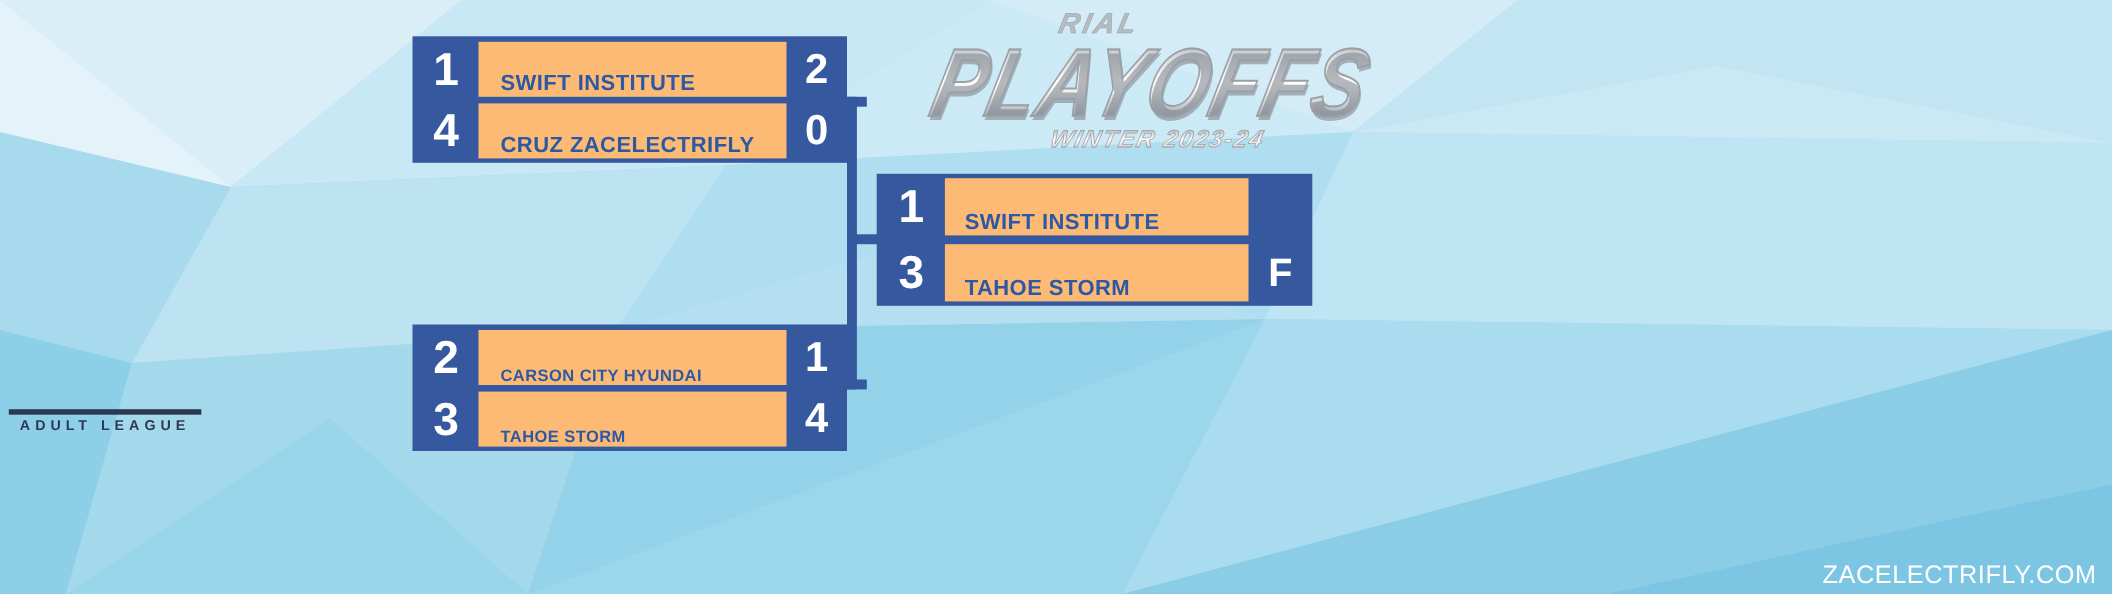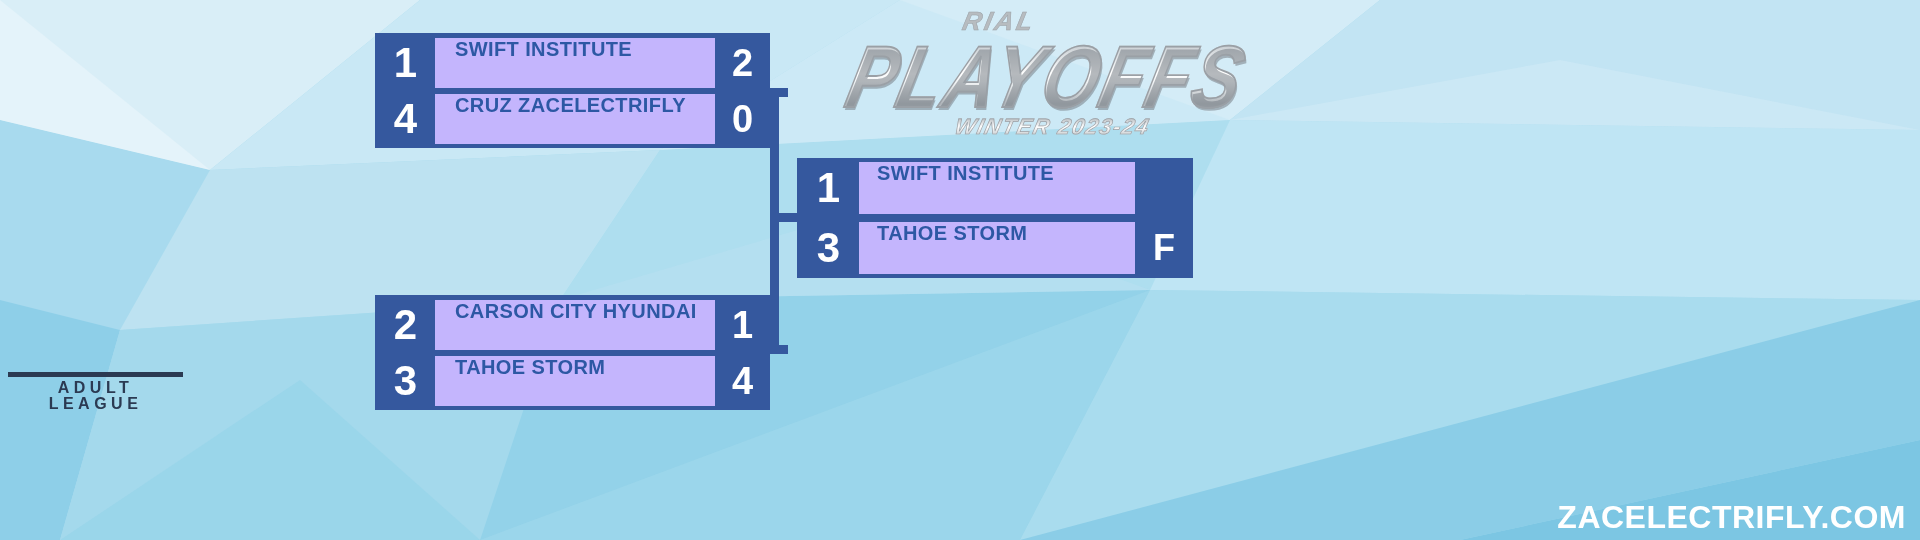--- a/index.html
+++ b/index.html
@@ -27,22 +27,22 @@
   }
   .seed{
     color:#ffffff;
     font-weight:bold;
     display:flex;align-items:center;justify-content:center;
     flex:0 0 auto;
     line-height:1;
     letter-spacing:-1px;
   }
   .teamplate{
-    background:#c4b5fd;
-    display:flex;align-items:flex-start;
+    background:#fdba74;
+    display:flex;align-items:flex-end;
     flex:1 1 auto;
     box-sizing:border-box;
   }
   .teamname{
     color:#2d58a4;
     font-weight:bold;
     letter-spacing:0.4px;
     white-space:nowrap;
   }
   .score{
@@ -59,21 +59,21 @@
   #match-semi-1 .seed{width:60px;font-size:42px;}
   #match-semi-1 .teamplate{padding-left:20px;margin:0;}
   #match-semi-1 .teamname{font-size:20px;}
   #match-semi-1 .score{width:55px;font-size:38px;}
 
   
   #match-semi-2{left:375px;top:295px;width:395px;height:115px;}
   #match-semi-2 .row{height:50px;margin:3px 0;}
   #match-semi-2 .seed{width:60px;font-size:42px;}
   #match-semi-2 .teamplate{padding-left:20px;margin:0;}
-  #match-semi-2 .teamname{font-size:20px;}
+  #match-semi-2 .teamname{font-size:15px;}
   #match-semi-2 .score{width:55px;font-size:38px;}
 
   
   #match-final{left:797px;top:158px;width:396px;height:120px;}
   #match-final .row{height:52px;margin:4px 0;}
   #match-final .seed{width:62px;font-size:42px;}
   #match-final .teamplate{padding-left:18px;}
   #match-final .teamname{font-size:20px;}
   #match-final .score{width:58px;font-size:36px;}
 
@@ -126,28 +126,28 @@
   #reno-ice-logo{position:absolute;left:8px;top:368px;width:175px;height:70px;}
   .logo-main{
     font-size:31px;font-weight:bold;color:#2b3a52;
     letter-spacing:1px;line-height:1;
     white-space:nowrap;
     text-shadow:1px 1px 0 rgba(255,255,255,.6);
   }
   .logo-dot{font-size:22px;vertical-align:middle;}
   .logo-rule{height:5px;background:#2b3a52;margin:4px 0 3px 0;width:100%;}
   .logo-sub{
-    font-size:16px;font-weight:bold;color:#2b3a52;
+    font-size:13px;font-weight:bold;color:#2b3a52;
     letter-spacing:4.5px;line-height:1;text-align:center;
   }
 
   
   #site-watermark{
     position:absolute;right:14px;bottom:4px;
-    color:#ffffff;font-size:32px;font-weight:bold;
+    color:#ffffff;font-size:23px;font-weight:normal;
     letter-spacing:0.5px;white-space:nowrap;
   }
 </style>
 </head>
 <body>
 
 <div id="stage">
 
   <svg class="bg-svg" viewBox="0 0 1920 540" preserveAspectRatio="none">
     <rect x="0" y="0" width="1920" height="540" fill="#a9dcee"></rect>

